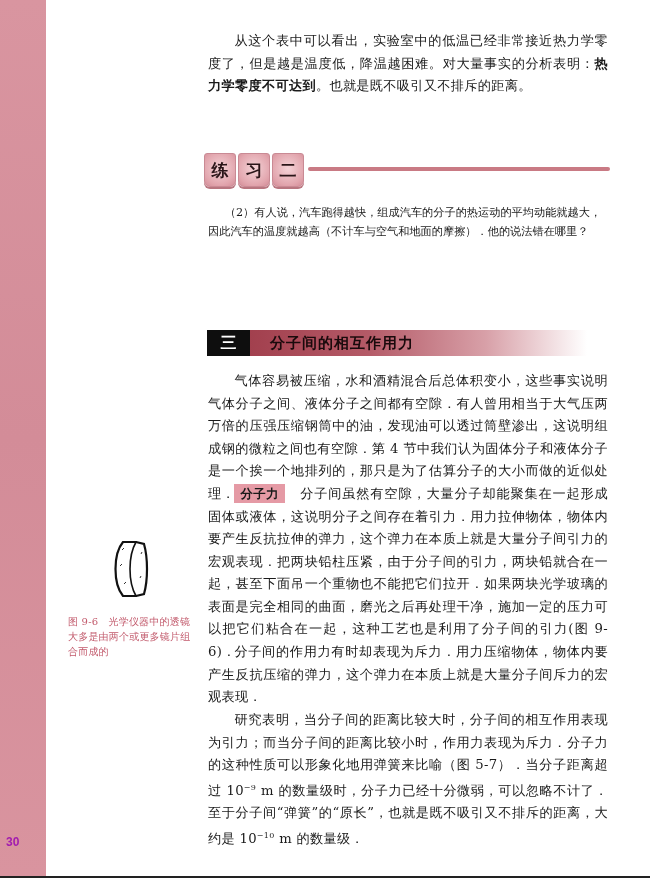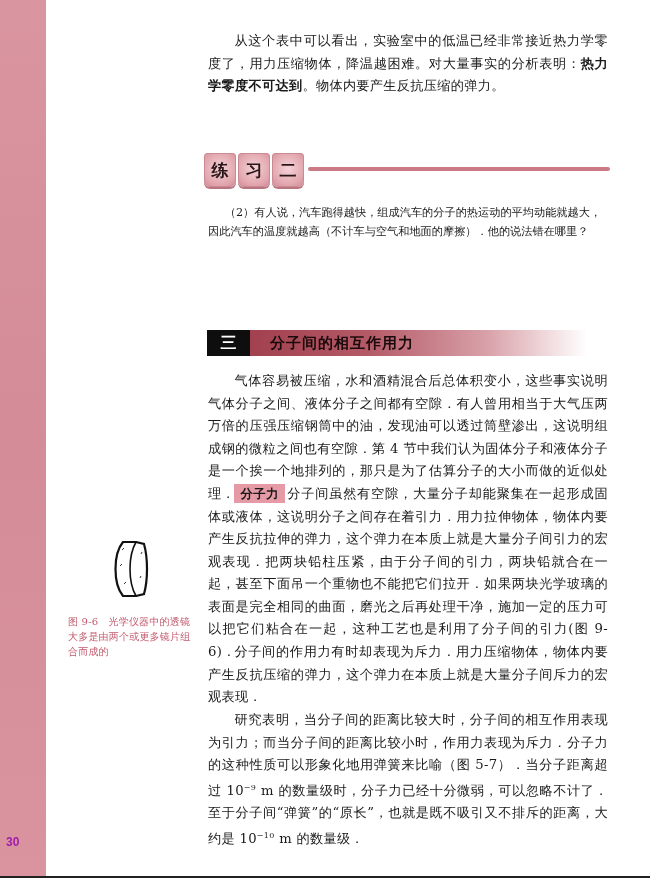--- a/index.html
+++ b/index.html
@@ -45,41 +45,41 @@
     display: flex; align-items: center; justify-content: center;
   }
   .section-title-bar {
     flex: 1; height: 26px; padding-left: 20px;
     background: linear-gradient(90deg, #a2404e 0%, #b45a67 35%, #d8a0a8 70%, rgba(255,255,255,0) 100%);
     display: flex; align-items: center;
     font-family: "DejaVu Sans", sans-serif; font-weight: bold; font-size: 15px; color: #1a0a0c; letter-spacing: 1px;
   }
 
   .keyword-badge {
-    display: inline-block; background: #e59aa5; padding: 0 6px; margin-right: 2px;
+    display: inline-block; background: #e59aa5; padding: 0 6px; margin-right: 15px;
     font-family: "DejaVu Sans", sans-serif; font-weight: bold; font-size: 12.5px; line-height: 19px; text-indent: 0;
   }
 
   
   .figure { position: absolute; left: 114px; top: 540px; width: 36px; height: 58px; }
   .figure-caption {
     position: absolute; left: 68px; top: 614px; width: 128px;
     font-size: 10px; line-height: 15px; color: #c25a6c; letter-spacing: 0.2px;
   }
   sup { font-size: 8px; vertical-align: 5px; }
 </style>
 </head>
 <body>
 
 <div class="margin-strip"></div>
 <div class="bottom-rule"></div>
 <div class="page-number">30</div>
 
 <div class="para body-text indent" style="top:30px;">
-  <span>从这个表中可以看出，实验室中的低温已经非常接近热力学零度了，用力压缩物体，降温越困难。对大量事实的分析表明：</span><span class="bold">热力学零度不可达到</span><span>。物体内要产生反抗压缩的弹力。</span>
+  <span>从这个表中可以看出，实验室中的低温已经非常接近热力学零度了，但是越是温度低，降温越困难。对大量事实的分析表明：</span><span class="bold">热力学零度不可达到</span><span>。也就是既不吸引又不排斥的距离。</span>
 </div>
 
 <div class="exercise-header">
   <div class="ex-tab">练</div>
   <div class="ex-tab">习</div>
   <div class="ex-tab">二</div>
   <div class="ex-rule"></div>
 </div>
 
 <div class="exercise-items">

